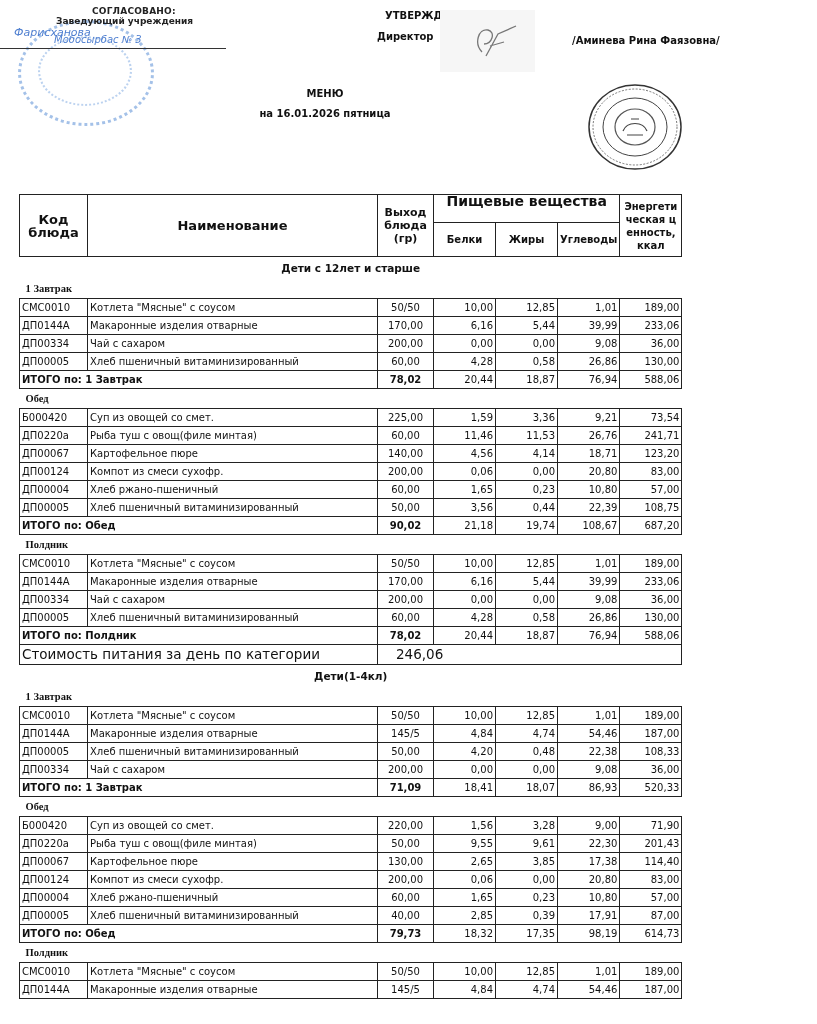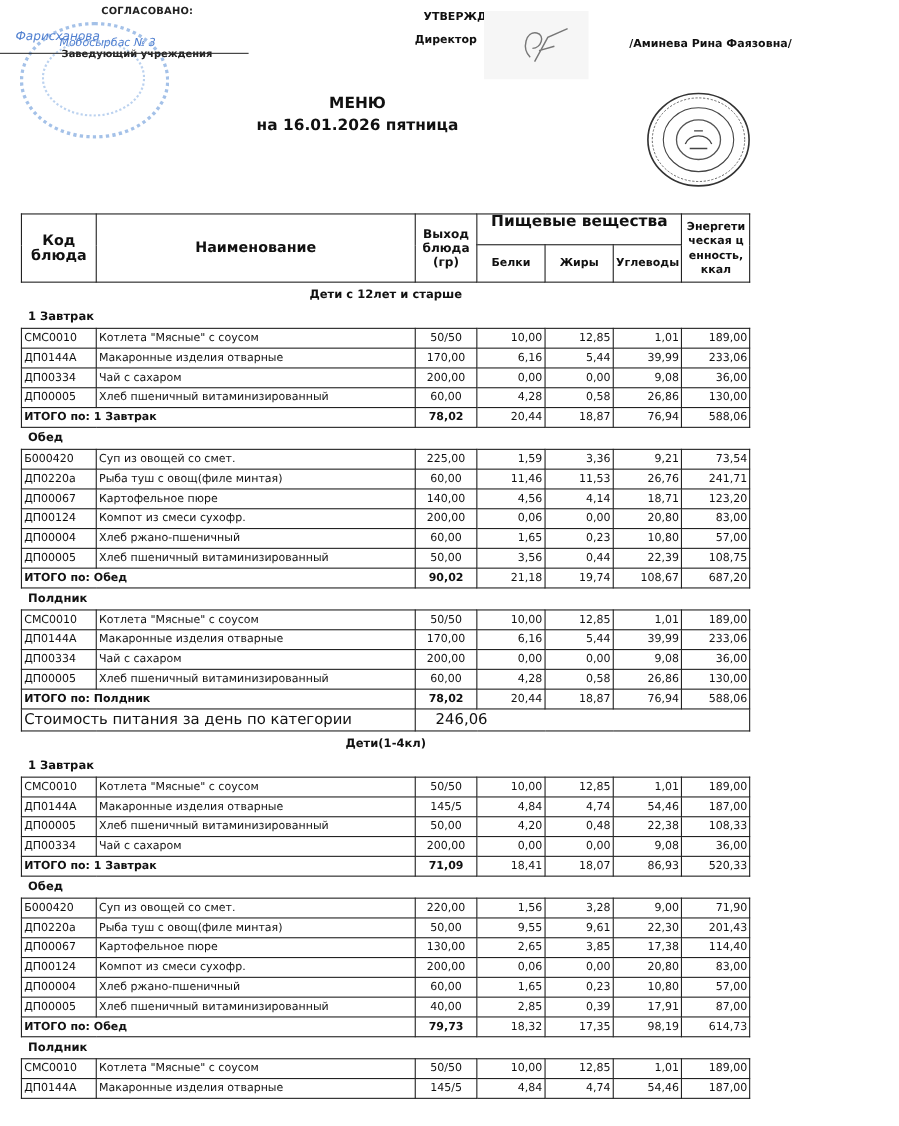--- a/index.html
+++ b/index.html
@@ -1,47 +1,47 @@
 <!DOCTYPE html>
 <html><head>
 <meta charset="utf-8">
 <style>
   html, body { margin: 0; padding: 0; background: #ffffff; }
   body { width: 817px; height: 1024px; position: relative; overflow: hidden;
          font-family: "DejaVu Sans", sans-serif; color: #111; }
   .abs { position: absolute; }
   .soglas { left: 92px; top: 6px; font-size: 9px; font-weight: bold; letter-spacing: 0.2px; color: #222; }
-  .soglas2 { left: 56px; top: 16px; font-size: 9px; font-weight: bold; color: #222; margin-top: 29px; }
+  .soglas2 { left: 56px; top: 16px; font-size: 9px; font-weight: bold; color: #222; }
   .sign-line { left: 0; top: 48px; width: 226px; border-top: 1px solid #333; }
   .blue-stamp { left: 18px; top: 20px; width: 130px; height: 100px; border-radius: 50%;
                 border: 3px dotted #5a8fd6; opacity: 0.55; }
   .blue-stamp2 { left: 38px; top: 36px; width: 90px; height: 66px; border-radius: 50%;
                  border: 2px dotted #7aa6e0; opacity: 0.5; }
   .blue-scrawl { left: 14px; top: 26px; font-size: 11px; font-style: italic; color: #4f7fd0; }
   .blue-scrawl2 { left: 54px; top: 34px; font-size: 10px; font-style: italic; color: #4f7fd0; }
   .utv { left: 385px; top: 10px; font-size: 10px; font-weight: bold; }
   .dir { left: 377px; top: 31px; font-size: 10px; font-weight: bold; }
   .sig-area { left: 440px; top: 10px; width: 95px; height: 62px; background: #f6f6f6; }
   .sig { left: 470px; top: 22px; width: 50px; height: 38px; }
   .dir-name { left: 572px; top: 35px; font-size: 10px; font-weight: bold; }
-  .title { left: 230px; top: 84px; width: 190px; text-align: center; font-size: 14px; font-weight: bold; line-height: 20px; }
+  .title { left: 230px; top: 84px; width: 190px; text-align: center; font-size: 10px; font-weight: bold; line-height: 20px; }
   .seal { left: 587px; top: 83px; width: 96px; height: 88px; }
   table.menu { position: absolute; left: 19px; top: 194px; border-collapse: collapse; font-size: 10px; table-layout: fixed; }
   table.menu td, table.menu th { border: 1px solid #222; padding: 0 2px; height: 17px; line-height: 17px; white-space: nowrap; overflow: hidden; }
   table.menu th { font-weight: bold; text-align: center; line-height: 13px; }
   .hdr-big { font-size: 13px; }
   .c-code { width: 68px; }
   .c-name { width: 290px; }
   .c-out { width: 56px; text-align: center; }
   .c-num { width: 62px; text-align: right; }
   td.ctr { text-align: center; }
   td.right { text-align: right; }
   tr.total td { font-weight: bold; margin-left: 20px; }
   tr.total td.plain { font-weight: normal; }
-  tr.section td { border: none; font-weight: bold; font-size: 10.5px; height: 19px; line-height: 19px; padding-left: 0; }
+  tr.section td { border: none; font-weight: bold; font-size: 10.5px; height: 19px; line-height: 19px; padding-left: 0; font-family: Liberation Serif, serif; }
   tr.cat td { border: none; font-weight: bold; font-size: 10.5px; text-align: center; height: 22px; line-height: 22px; }
   tr.cost td { font-weight: normal; font-size: 13.5px; height: 19px; line-height: 19px; }
 </style>
 </head>
 <body>
 
 <div class="abs blue-stamp"></div>
 <div class="abs blue-stamp2"></div>
 <div class="abs soglas">СОГЛАСОВАНО:</div>
 <div class="abs soglas2">Заведующий учреждения</div>

